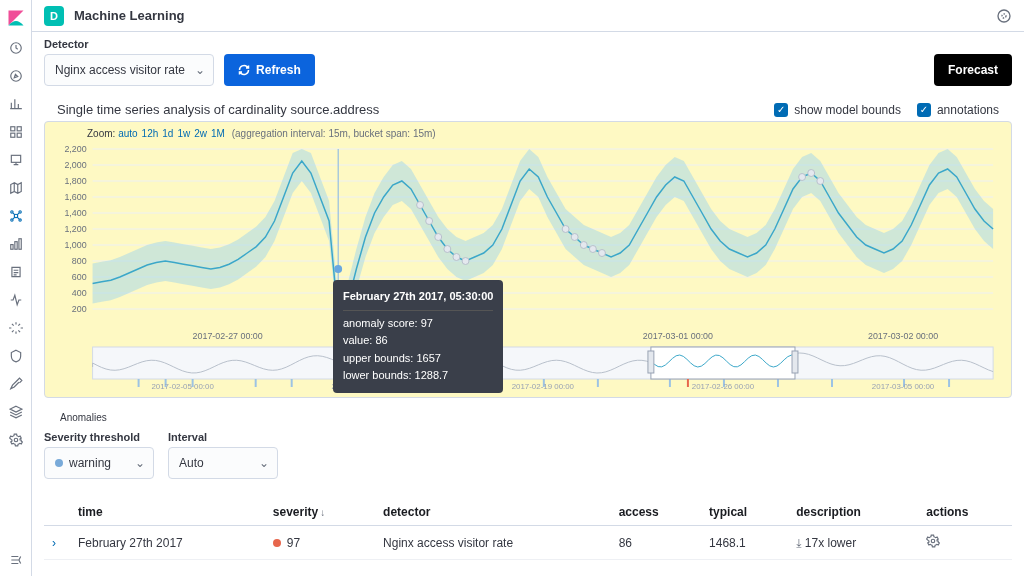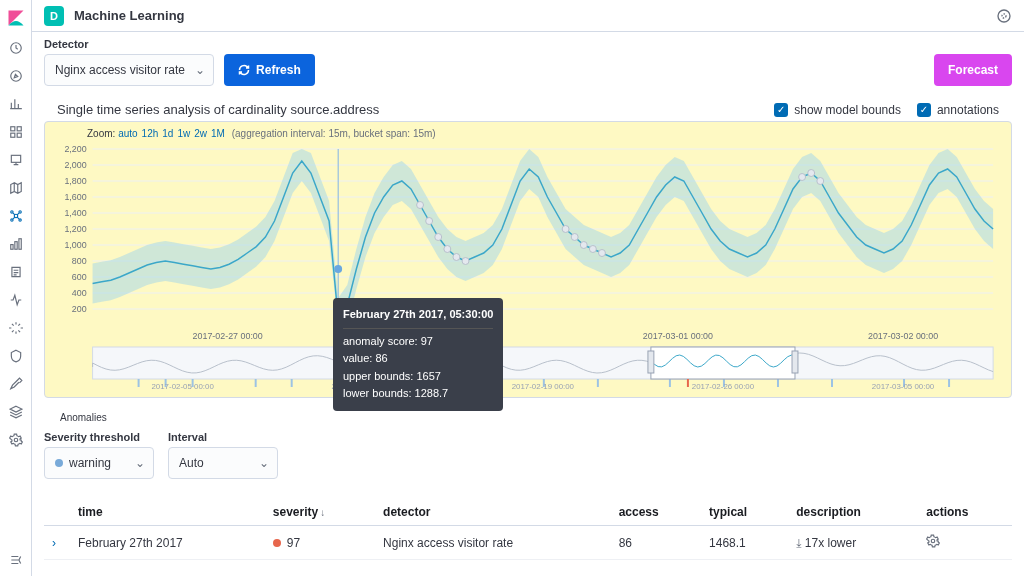--- a/index.html
+++ b/index.html
@@ -16,33 +16,33 @@
 .topbar .app-title { font-weight: 600; font-size: 13px; }
 .topbar .spacer { flex: 1; }
 .topbar .right-icon { width: 16px; height: 16px; color: #69707d; cursor: pointer; }
 .content { flex: 1; overflow-y: auto; padding: 0 12px 12px; }
 .detector-row { display: flex; align-items: flex-end; gap: 10px; padding: 6px 0 10px; }
 .detector-block label { font-size: 11px; font-weight: 600; display: block; margin-bottom: 4px; }
 .select { border: 1px solid #d3dae6; background: #fbfcfd; height: 32px; padding: 0 28px 0 10px; font-size: 12px; border-radius: 4px; position: relative; display: inline-flex; align-items: center; min-width: 140px; cursor: pointer; }
 .select .chev { position: absolute; right: 8px; color: #69707d; }
 .btn { height: 32px; padding: 0 14px; border-radius: 4px; border: none; font-size: 12px; font-weight: 600; cursor: pointer; display: inline-flex; align-items: center; gap: 6px; }
 .btn-primary { background: #0b64dd; color: #fff; }
-.btn-fill { background: #d946ef; color: #fff; }
+.btn-fill { background: #000000; color: #fff; }
 .chart-header { display: flex; align-items: center; margin: 6px 13px 4px; }
 .chart-title { font-size: 13px; font-weight: 400; }
 .chart-header .spacer { flex: 1; }
 .legend-check { display: inline-flex; align-items: center; gap: 6px; font-size: 12px; margin-left: 16px; color: #343741; }
 .legend-check .cb { width: 14px; height: 14px; background: #006bb4; border-radius: 3px; color: #fff; display: flex; align-items: center; justify-content: center; font-size: 10px; }
 .chart-panel { border: 1px solid #d3dae6; border-radius: 4px; background: #fef9c3; padding: 4px 8px 6px; }
 .zoom-row { font-size: 10px; color: #69707d; padding: 2px 0 4px 34px; }
 .zoom-row .zlabel { color: #343741; }
 .zoom-row a { color: #006bb4; text-decoration: none; margin-right: 4px; cursor: pointer; }
 .main-chart { position: relative; height: 200px; }
 .main-chart svg { width: 100%; height: 100%; }
-.tooltip { position: absolute; left: 280px; top: 155px; background: #3a3f4a; color: #fff; font-size: 11px; border-radius: 4px; padding: 8px 10px; line-height: 1.6; z-index: 10; white-space: nowrap; }
+.tooltip { position: absolute; left: 280px; top: 137px; background: #3a3f4a; color: #fff; font-size: 11px; border-radius: 4px; padding: 8px 10px; line-height: 1.6; z-index: 10; white-space: nowrap; }
 .tooltip .tt-title { font-weight: 600; border-bottom: 1px solid #555; padding-bottom: 4px; margin-bottom: 4px; }
 .swimlane { position: relative; height: 46px; margin-top: 2px; }
 .swimlane svg { width: 100%; height: 100%; }
 .section-h { font-size: 10px; font-weight: 400; margin: 14px 16px 8px; }
 .filter-row { display: flex; gap: 14px; }
 .filter-row label { font-size: 11px; font-weight: 600; display: block; margin-bottom: 4px; }
 .sev-select .dot { width: 8px; height: 8px; border-radius: 50%; background: #79aad9; display: inline-block; margin-right: 6px; }
 .table { width: 100%; margin-top: 20px; border-collapse: collapse; font-size: 12px; }
 .table th { text-align: left; font-weight: 600; color: #1a1c21; border-bottom: 1px solid #d3dae6; padding: 6px 8px; }
 .table td { padding: 8px; border-bottom: 1px solid #eef0f4; }

